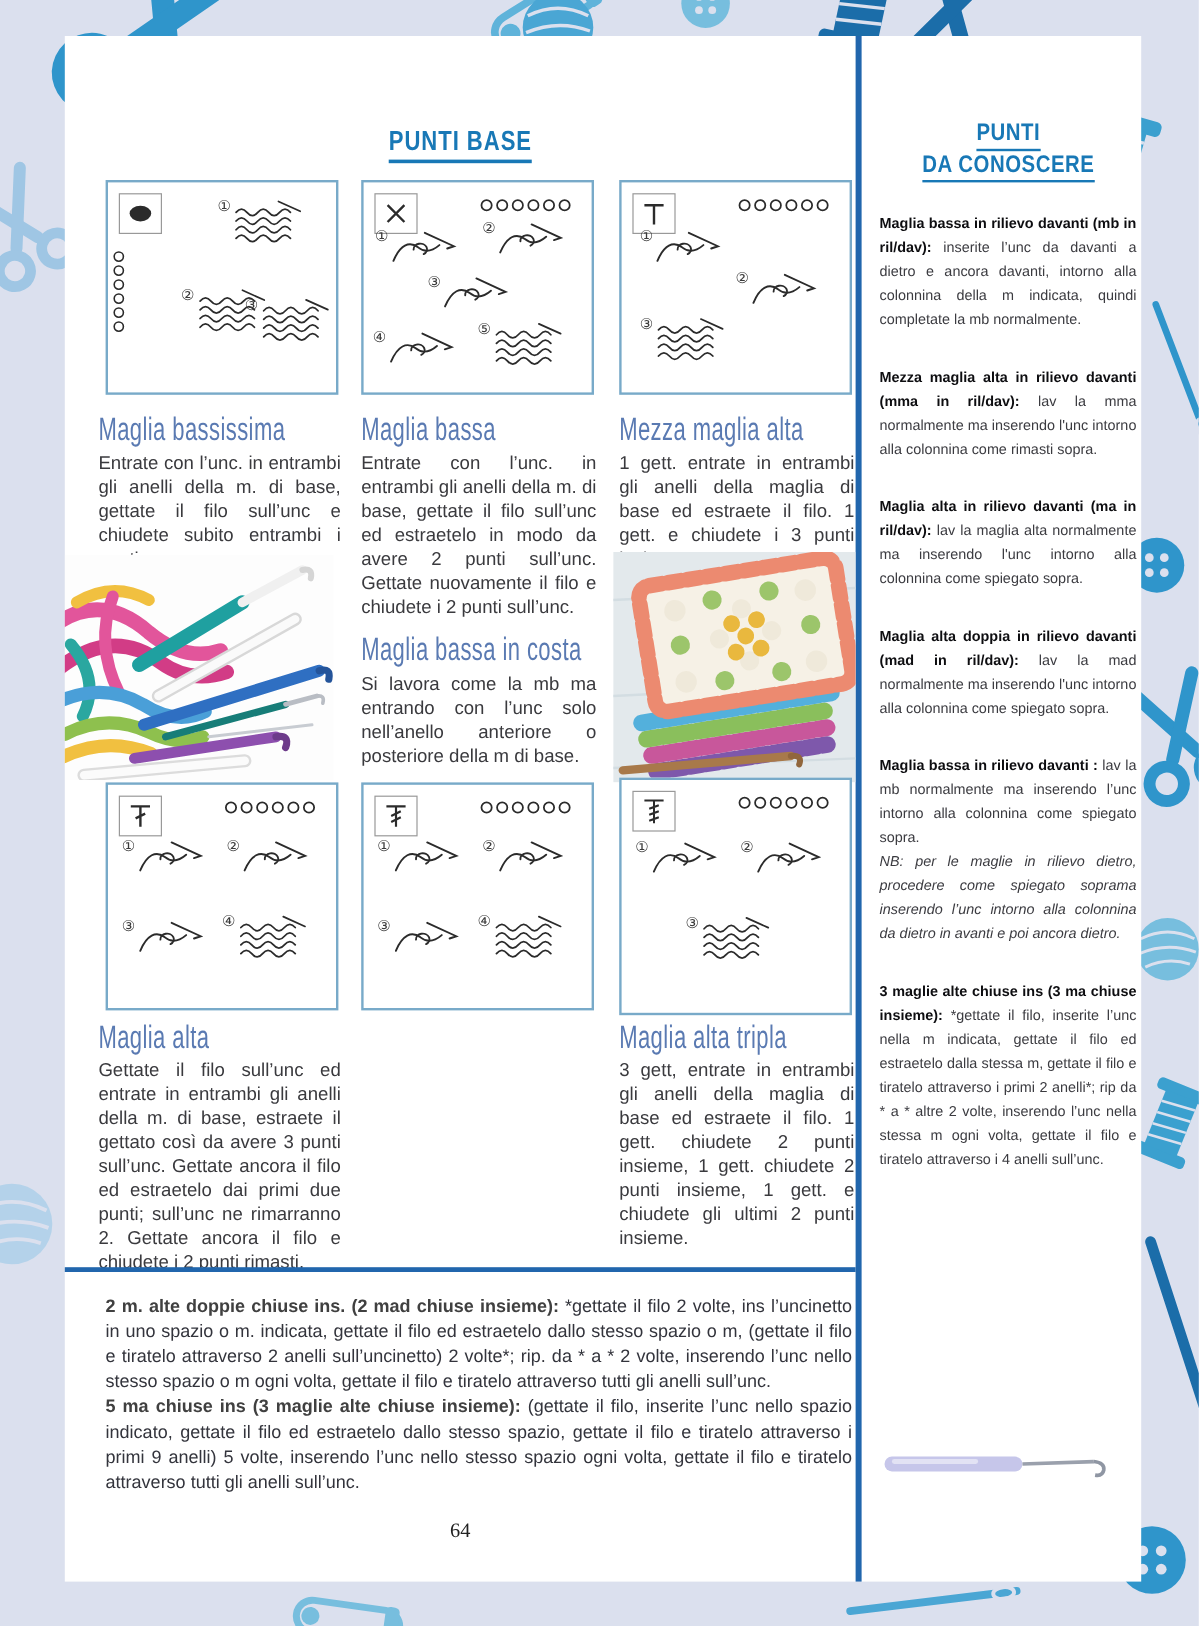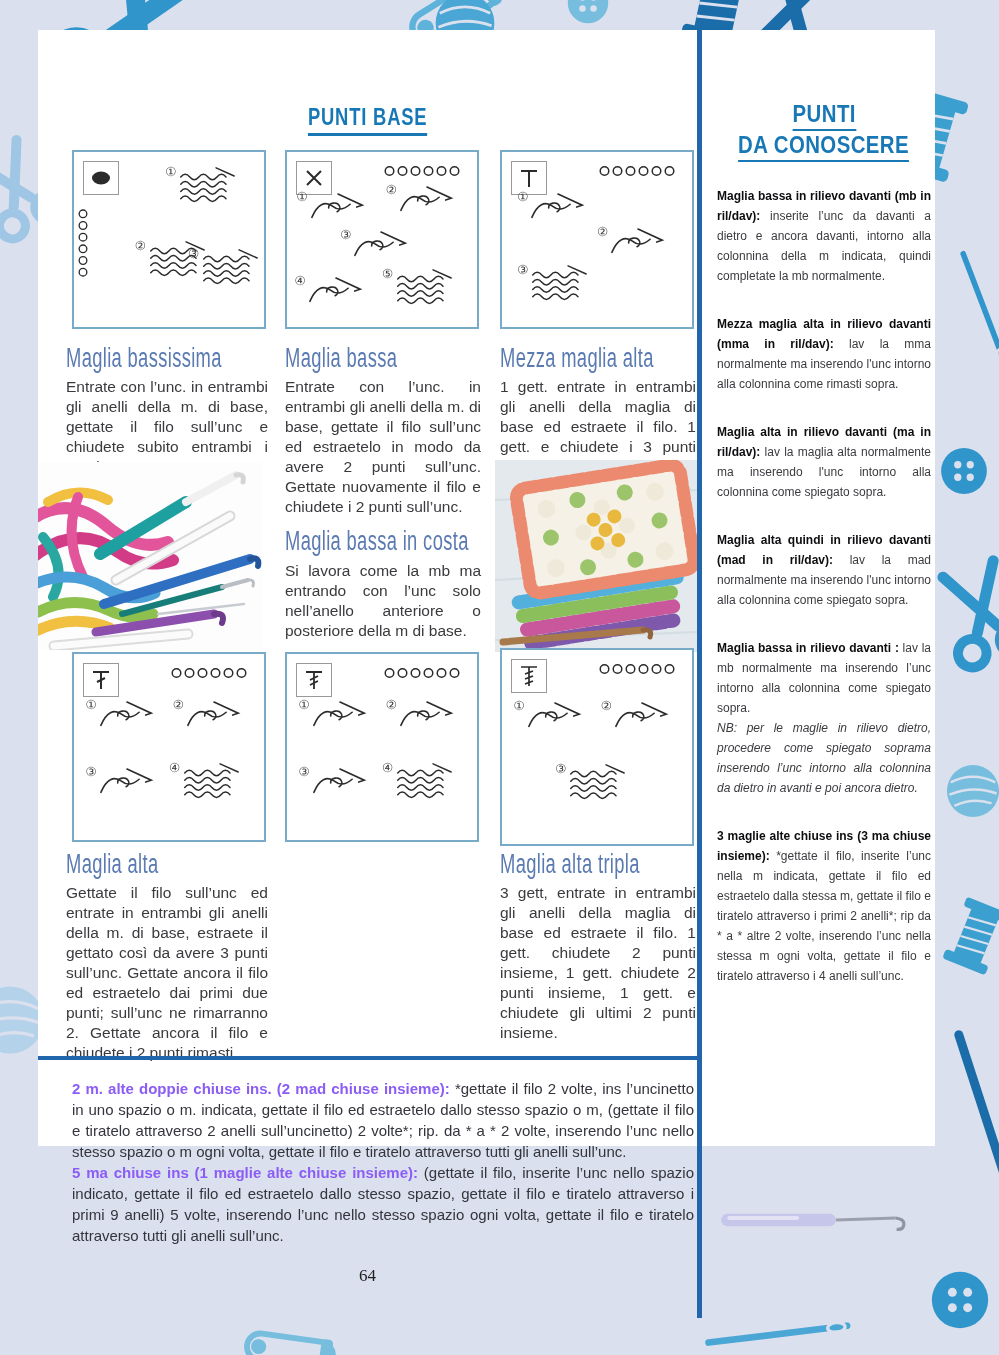--- a/index.html
+++ b/index.html
@@ -3,34 +3,34 @@
 <meta charset="utf-8">
 <style>
   html,body{margin:0;padding:0;}
   body{
     width:999px;height:1355px;position:relative;overflow:hidden;
     background:#dbe0ee;
     font-family:"Liberation Sans", sans-serif;
   }
   svg.deco{position:absolute;z-index:0;}
   .page{
-    position:absolute;left:38px;top:30px;width:897px;height:1116px;
+    position:absolute;left:54px;top:30px;width:897px;height:1288px;
     background:#ffffff;z-index:1;
   }
   .divider{position:absolute;left:659px;top:0;width:5px;height:1288px;background:#2166ad;}
   
   .title-row{position:absolute;left:0;top:74px;width:659px;text-align:center;}
   .page-title{
     display:inline-block;transform:scaleX(.8);transform-origin:center bottom;
     font-size:23px;font-weight:bold;letter-spacing:1px;color:#1878b6;
     border-bottom:3px solid #1878b6;padding-bottom:2px;white-space:nowrap;
   }
   .sb-title-wrap{text-align:center;margin-bottom:24px;}
   .sb-title{
-    display:block;font-size:24px;font-weight:bold;color:#1878b6;letter-spacing:.5px;
+    display:block;font-size:20px;font-weight:bold;color:#1878b6;letter-spacing:.5px;
   }
   .sb-title > span{
     display:inline-block;transform:scaleX(.85);transform-origin:center bottom;
     border-bottom:2.5px solid #1878b6;padding-bottom:1px;white-space:nowrap;
   }
   
   .dbox{
     position:absolute;background:#fff;border:2px solid #78aac9;color:#2b2b2b;
   }
   .symbox{
@@ -52,21 +52,21 @@
     white-space:nowrap;line-height:1.05;margin-bottom:2px;
   }
   .stitch-h .suffix{font-size:17px;}
   .btxt{font-size:15.5px;line-height:20px;color:#3a3a3e;text-align:justify;margin:3px 0 10px 0;}
   
   .photo{position:absolute;display:block;}
   
   .hrule{position:absolute;left:0;top:1026px;width:659px;height:4px;background:#2166ad;}
   .notes{position:absolute;left:34px;top:1048px;width:622px;}
   .notes p{margin:0;font-size:15px;line-height:21px;color:#33343c;text-align:justify;}
-  .notes .lbl{font-weight:bold;color:#8b5cf6;}
+  .notes .lbl{font-weight:bold;color:#404040;}
   .pagenum{position:absolute;left:0;top:1236px;width:659px;text-align:center;
     font-family:"Liberation Serif", serif;font-size:17px;color:#222;}
   
   .sidebar{position:absolute;left:679px;top:70px;width:214px;}
   .sidebar .para{font-size:12px;line-height:20px;color:#3b3b40;text-align:justify;margin-bottom:28px;}
   .sidebar .para .lbl{font-weight:bold;color:#0d0d10;}
   .sidebar .para .note{display:block;font-style:italic;}
   .sb-hook{position:absolute;left:679px;top:1174px;width:195px;height:32px;}
 </style>
 </head>
@@ -521,34 +521,34 @@
     <p class="btxt">Gettate il filo sull’unc ed entrate in entrambi gli anelli della m. di base, estraete il gettato così da avere 3 punti sull’unc. Gettate ancora il filo ed estraetelo dai primi due punti; sull’unc ne rimarranno 2. Gettate ancora il filo e chiudete i 2 punti rimasti.</p>
   </div>
   <div class="tcol" style="left:462px;top:820px;width:196px;">
     <span class="stitch-h">Maglia alta tripla</span>
     <p class="btxt">3 gett, entrate in entrambi gli anelli della maglia di base ed estraete il filo. 1 gett. chiudete 2 punti insieme, 1 gett. chiudete 2 punti insieme, 1 gett. e chiudete gli ultimi 2 punti insieme.</p>
   </div>
 
   <div class="hrule"></div>
   <div class="notes">
     <p><span class="lbl">2 m. alte doppie chiuse ins. (2 mad chiuse insieme):</span> <span>*gettate il filo 2 volte, ins l’uncinetto in uno spazio o m. indicata, gettate il filo ed estraetelo dallo stesso spazio o m, (gettate il filo e tiratelo attraverso 2 anelli sull’uncinetto) 2 volte*; rip. da * a * 2 volte, inserendo l’unc nello stesso spazio o m ogni volta, gettate il filo e tiratelo attraverso tutti gli anelli sull’unc.</span></p>
-    <p><span class="lbl">5 ma chiuse ins (1 maglie alte chiuse insieme):</span> <span>(gettate il filo, inserite l’unc nello spazio indicato, gettate il filo ed estraetelo dallo stesso spazio, gettate il filo e tiratelo attraverso i primi 9 anelli) 5 volte, inserendo l’unc nello stesso spazio ogni volta, gettate il filo e tiratelo attraverso tutti gli anelli sull’unc.</span></p>
+    <p><span class="lbl">5 ma chiuse ins (3 maglie alte chiuse insieme):</span> <span>(gettate il filo, inserite l’unc nello spazio indicato, gettate il filo ed estraetelo dallo stesso spazio, gettate il filo e tiratelo attraverso i primi 9 anelli) 5 volte, inserendo l’unc nello stesso spazio ogni volta, gettate il filo e tiratelo attraverso tutti gli anelli sull’unc.</span></p>
   </div>
 
   <div class="pagenum">64</div>
 
   <div class="sidebar">
     <div class="sb-title-wrap">
       <span class="sb-title"><span>PUNTI</span></span>
       <span class="sb-title"><span>DA CONOSCERE</span></span>
     </div>
     <div class="para"><span class="lbl">Maglia bassa in rilievo davanti (mb in ril/dav):</span> <span>inserite l’unc da davanti a dietro e ancora davanti, intorno alla colonnina della m indicata, quindi completate la mb normalmente.</span></div>
     <div class="para"><span class="lbl">Mezza maglia alta in rilievo davanti (mma in ril/dav):</span> <span>lav la mma normalmente ma inserendo l'unc intorno alla colonnina come rimasti sopra.</span></div>
     <div class="para"><span class="lbl">Maglia alta in rilievo davanti (ma in ril/dav):</span> <span>lav la maglia alta normalmente ma inserendo l'unc intorno alla colonnina come spiegato sopra.</span></div>
-    <div class="para"><span class="lbl">Maglia alta quindi in rilievo davanti (mad in ril/dav):</span> <span>lav la mad normalmente ma inserendo l'unc intorno alla colonnina come spiegato sopra.</span></div>
+    <div class="para"><span class="lbl">Maglia alta doppia in rilievo davanti (mad in ril/dav):</span> <span>lav la mad normalmente ma inserendo l'unc intorno alla colonnina come spiegato sopra.</span></div>
     <div class="para"><span class="lbl">Maglia bassa in rilievo davanti :</span> <span>lav la mb normalmente ma inserendo l’unc intorno alla colonnina come spiegato sopra.</span><span class="note">NB: per le maglie in rilievo dietro, procedere come spiegato soprama inserendo l’unc intorno alla colonnina da dietro in avanti e poi ancora dietro.</span></div>
     <div class="para"><span class="lbl">3 maglie alte chiuse ins (3 ma chiuse insieme):</span> <span>*gettate il filo, inserite l’unc nella m indicata, gettate il filo ed estraetelo dalla stessa m, gettate il filo e tiratelo attraverso i primi 2 anelli*; rip da * a * altre 2 volte, inserendo l’unc nella stessa m ogni volta, gettate il filo e tiratelo attraverso i 4 anelli sull’unc.</span></div>
   </div>
 
   <svg class="sb-hook" viewBox="0 0 190 30">
     <rect x="4" y="9" width="112" height="12" rx="6" fill="#c6c6ea"></rect>
     <rect x="10" y="11" width="70" height="4" rx="2" fill="#e2e2f4"></rect>
     <line x1="116" y1="15" x2="174" y2="13" stroke="#9aa0ac" stroke-width="3"></line>
     <path d="M174,13 q9,1 8,7 q-1,5 -7,4" fill="none" stroke="#8f96a3" stroke-width="3"></path>
   </svg>

